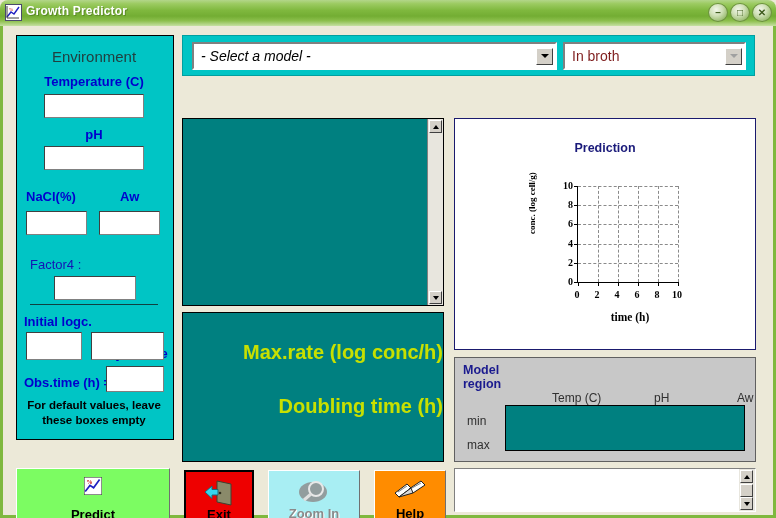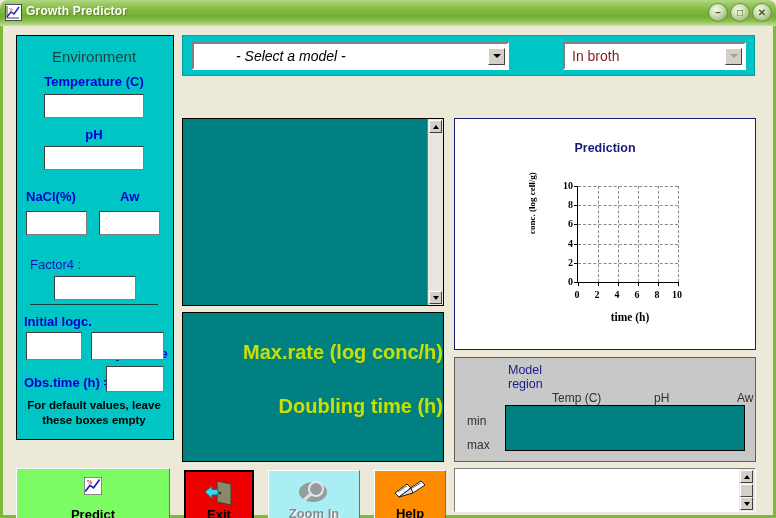--- a/index.html
+++ b/index.html
@@ -353,24 +353,23 @@
     width: 302px;
     height: 105px;
     background: #c8c8c8;
     border: 1px solid #606060;
     box-sizing: border-box;
   }
   .mr-title {
     position: absolute;
     left: 8px; top: 5px;
     font-size: 12.5px;
-    font-weight: normal;
+    font-weight: bold;
     color: #1a1a8e;
     line-height: 14px;
-    margin-left: 45px;
   }
   .mr-colhead {
     position: absolute;
     top: 33px;
     font-size: 12px;
     color: #303030;
     margin-left: 32px;
   }
   .mr-rowlab {
     position: absolute;
@@ -522,21 +521,21 @@
       <div class="env-lbl" style="left:7px;top:339px;">Obs.time (h) =</div>
       <div class="tbox" style="left:89px;top:330px;width:58px;height:26px;"></div>
 
       <div class="env-note">
         <span>For default values, leave</span><br>
         <span>these boxes empty</span>
       </div>
     </div>
 
     <div class="dd-strip">
-      <div class="combo" style="left:9px;top:6px;width:317px;height:28px;padding-left:35px;">
+      <div class="combo" style="left:9px;top:6px;width:365px;height:28px;">
         <div class="cval">- Select a model -</div>
         <div class="cbtn">
             <span class="arrow-d"></span>
           </div>
       </div>
       <div class="combo disabled" style="left:380px;top:6px;width:183px;height:28px;">
         <div class="cval">In broth</div>
         <div class="cbtn dis">
             <span class="arrow-d"></span>
           </div>

